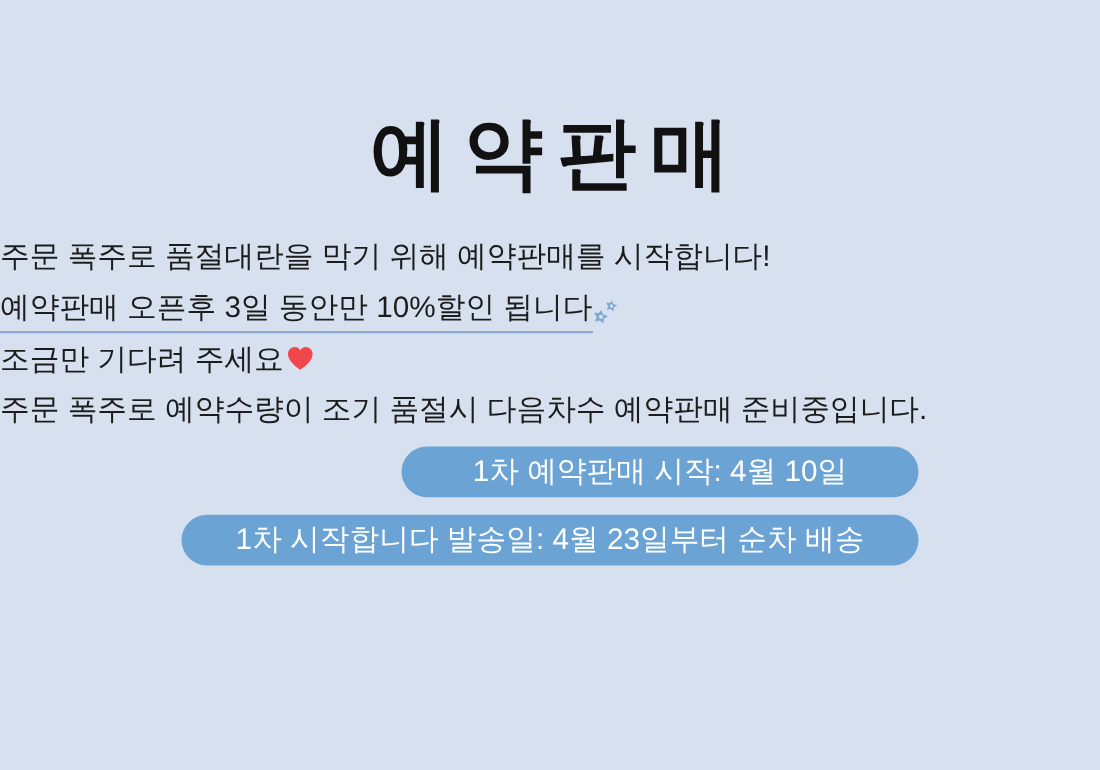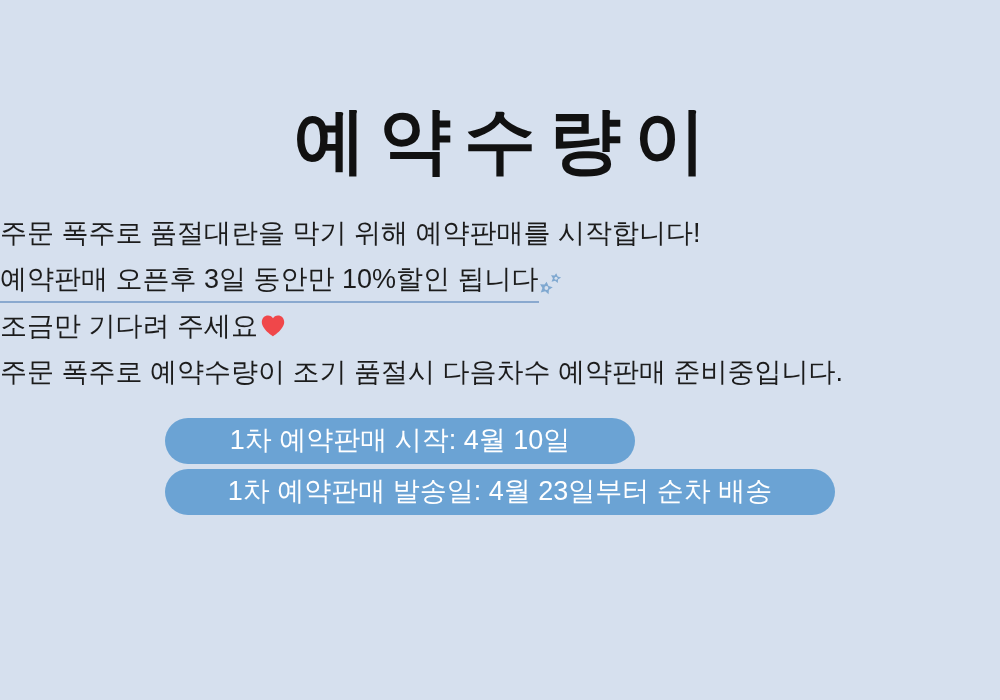--- a/index.html
+++ b/index.html
@@ -80,25 +80,25 @@
   .heart-icon {
     display: inline-block;
     width: 26px;
     height: 26px;
     vertical-align: -4px;
     margin-left: 2px;
   }
 
   
   .pill-group {
-    margin-top: 22px;
+    margin-top: 10px;
     display: flex;
     flex-direction: column;
-    align-items: flex-start;
-    gap: 5px;
+    align-items: flex-end;
+    gap: 16px;
   }
 
   .pill {
     background: #6ba3d4;
     color: #ffffff;
     border-radius: 999px;
     font-size: 27px;
     font-weight: 500;
     line-height: 1;
     height: 46px;
@@ -111,21 +111,21 @@
     font-family: inherit;
   }
   .pill-1 { width: 470px; padding: 0; }
   .pill-2 { width: 670px; padding: 0; }
 </style>
 </head>
 <body>
 
 <div class="banner">
 
-  <div class="title">예약수량이</div>
+  <div class="title">예약판매</div>
 
   <div class="body-block">
 
     <div class="line">주문 폭주로 품절대란을 막기 위해 예약판매를 시작합니다!</div>
 
     <div class="line">
       <span class="line-underlined">
         <span>예약판매 오픈후 3일 동안만 10%할인 됩니다</span>
         <span class="rule"></span>
       </span><span class="sparkle-icon">
@@ -146,16 +146,16 @@
           <path d="M13 23.2 C13 23.2 1.8 16.3 1.8 8.9 C1.8 5.1 4.6 2.4 8.0 2.4 C10.4 2.4 12.1 3.7 13 5.3 C13.9 3.7 15.6 2.4 18.0 2.4 C21.4 2.4 24.2 5.1 24.2 8.9 C24.2 16.3 13 23.2 13 23.2 Z" fill="#f0474a"></path>
         </svg>
       </span>
     </div>
 
     <div class="line">주문 폭주로 예약수량이 조기 품절시 다음차수 예약판매 준비중입니다.</div>
   </div>
 
   <div class="pill-group">
     <div class="pill pill-1">1차 예약판매 시작: 4월 10일</div>
-    <div class="pill pill-2">1차 예약판매 발송일: 4월 23일부터 순차 배송</div>
+    <div class="pill pill-2">1차 시작합니다 발송일: 4월 23일부터 순차 배송</div>
   </div>
 
 </div>
 
 </body></html>

